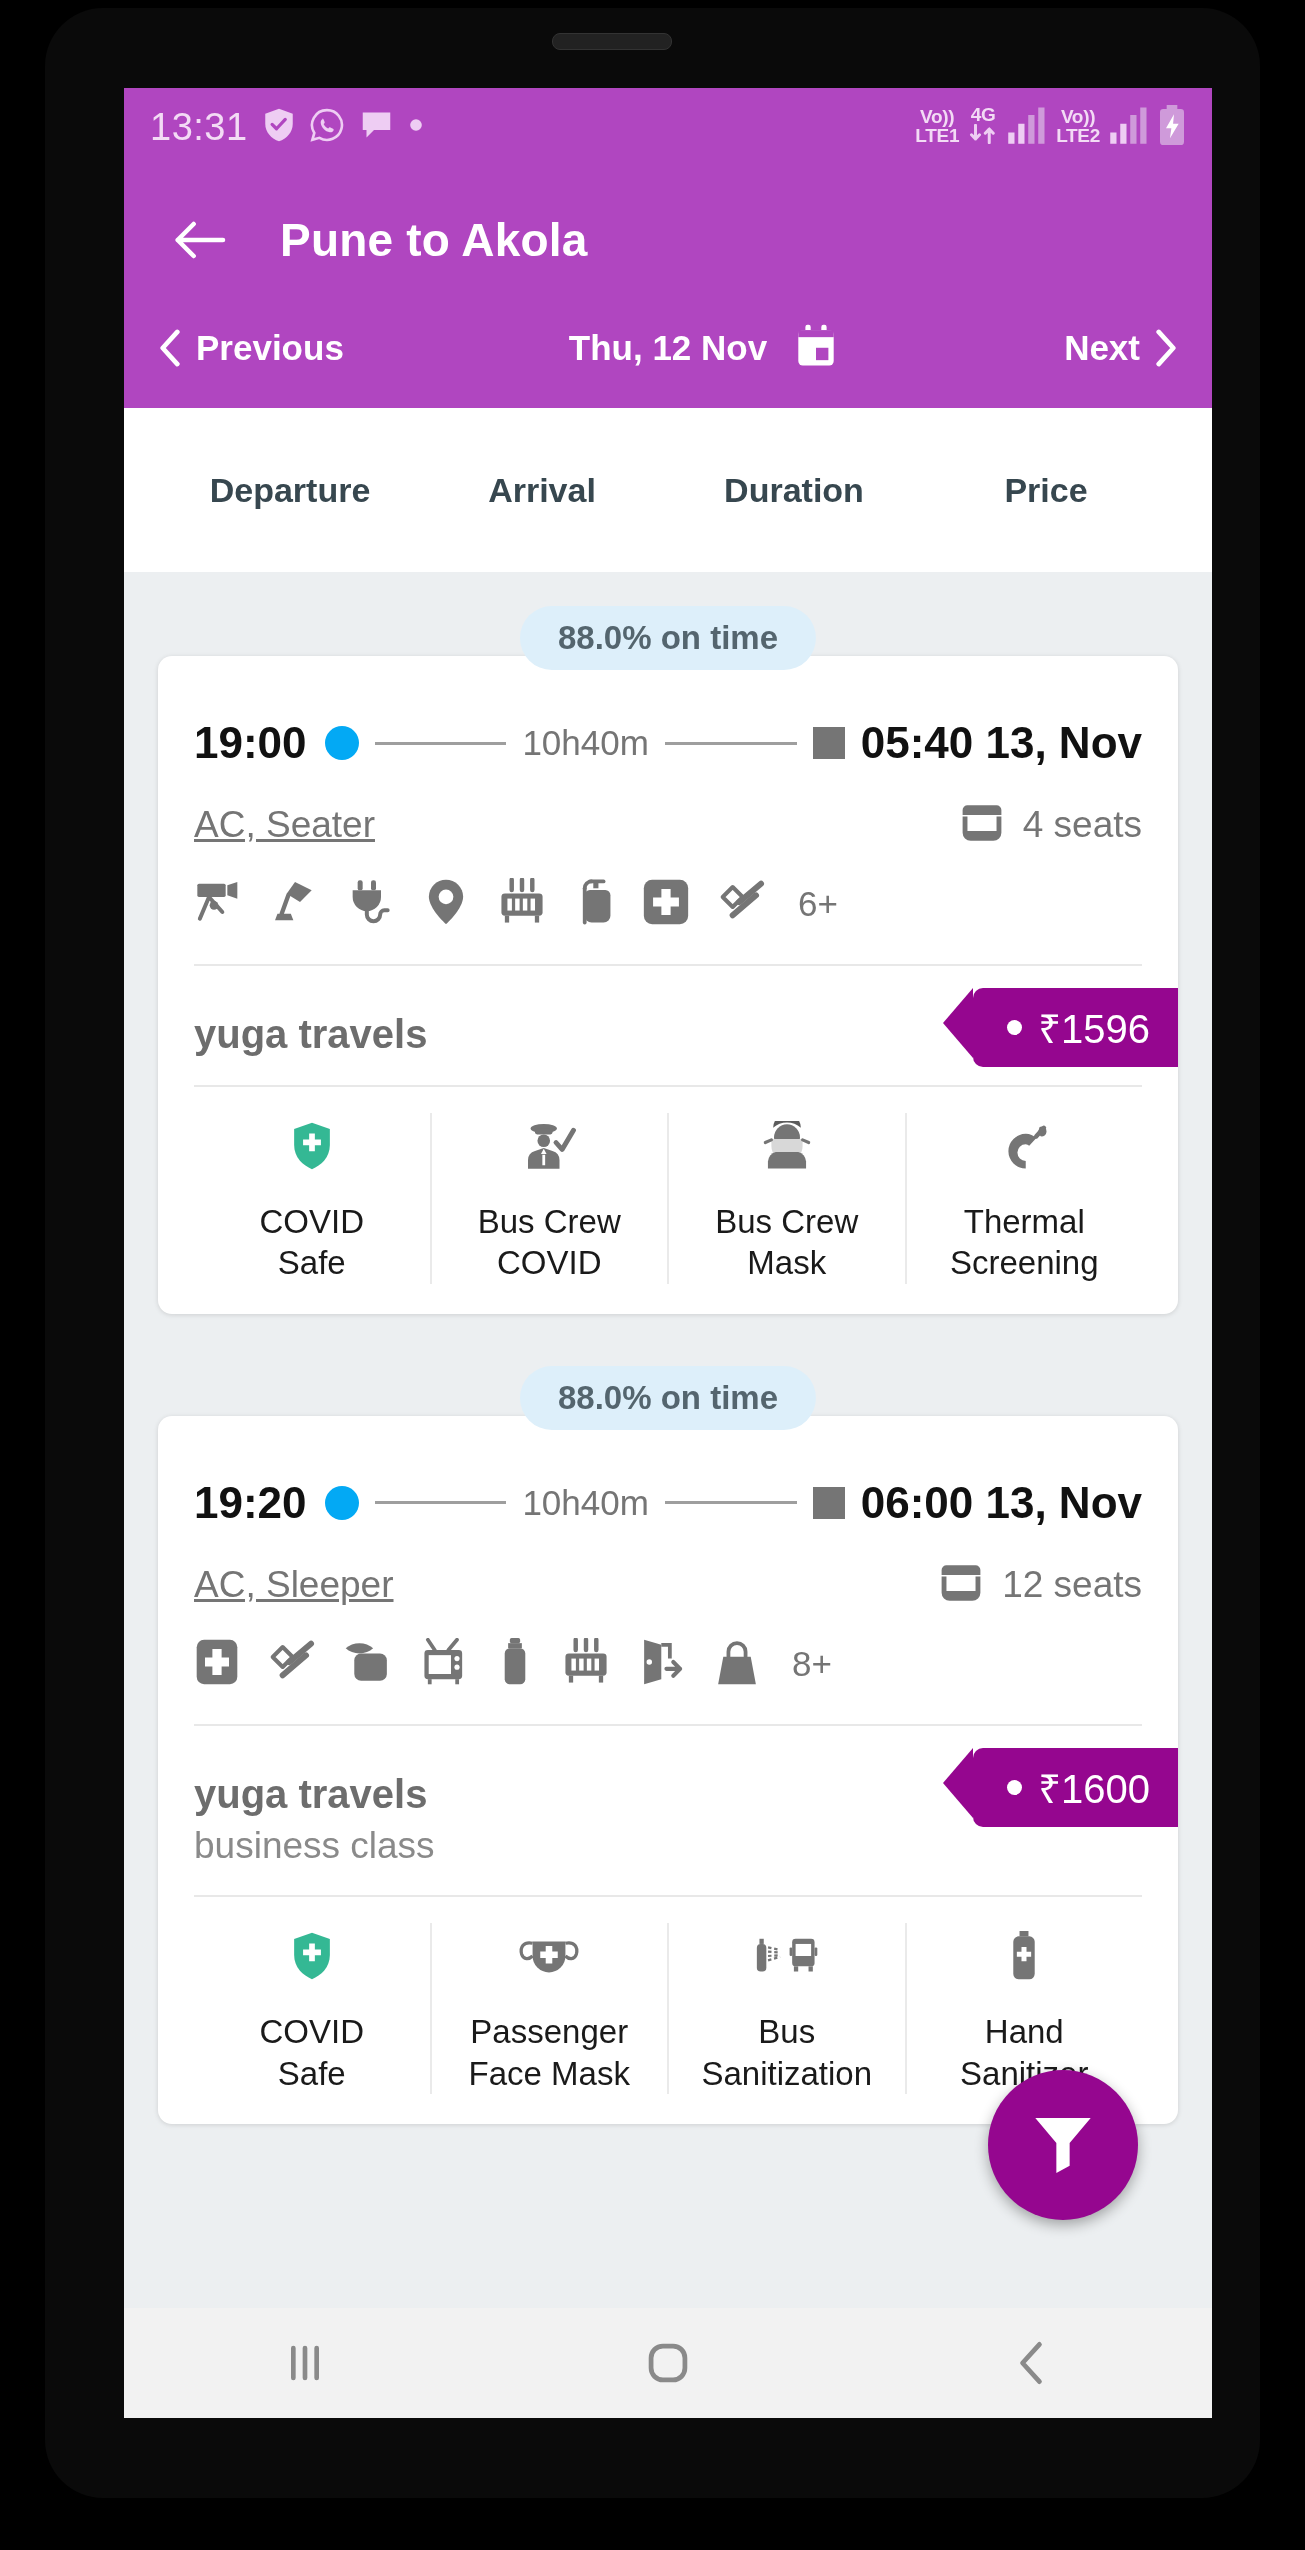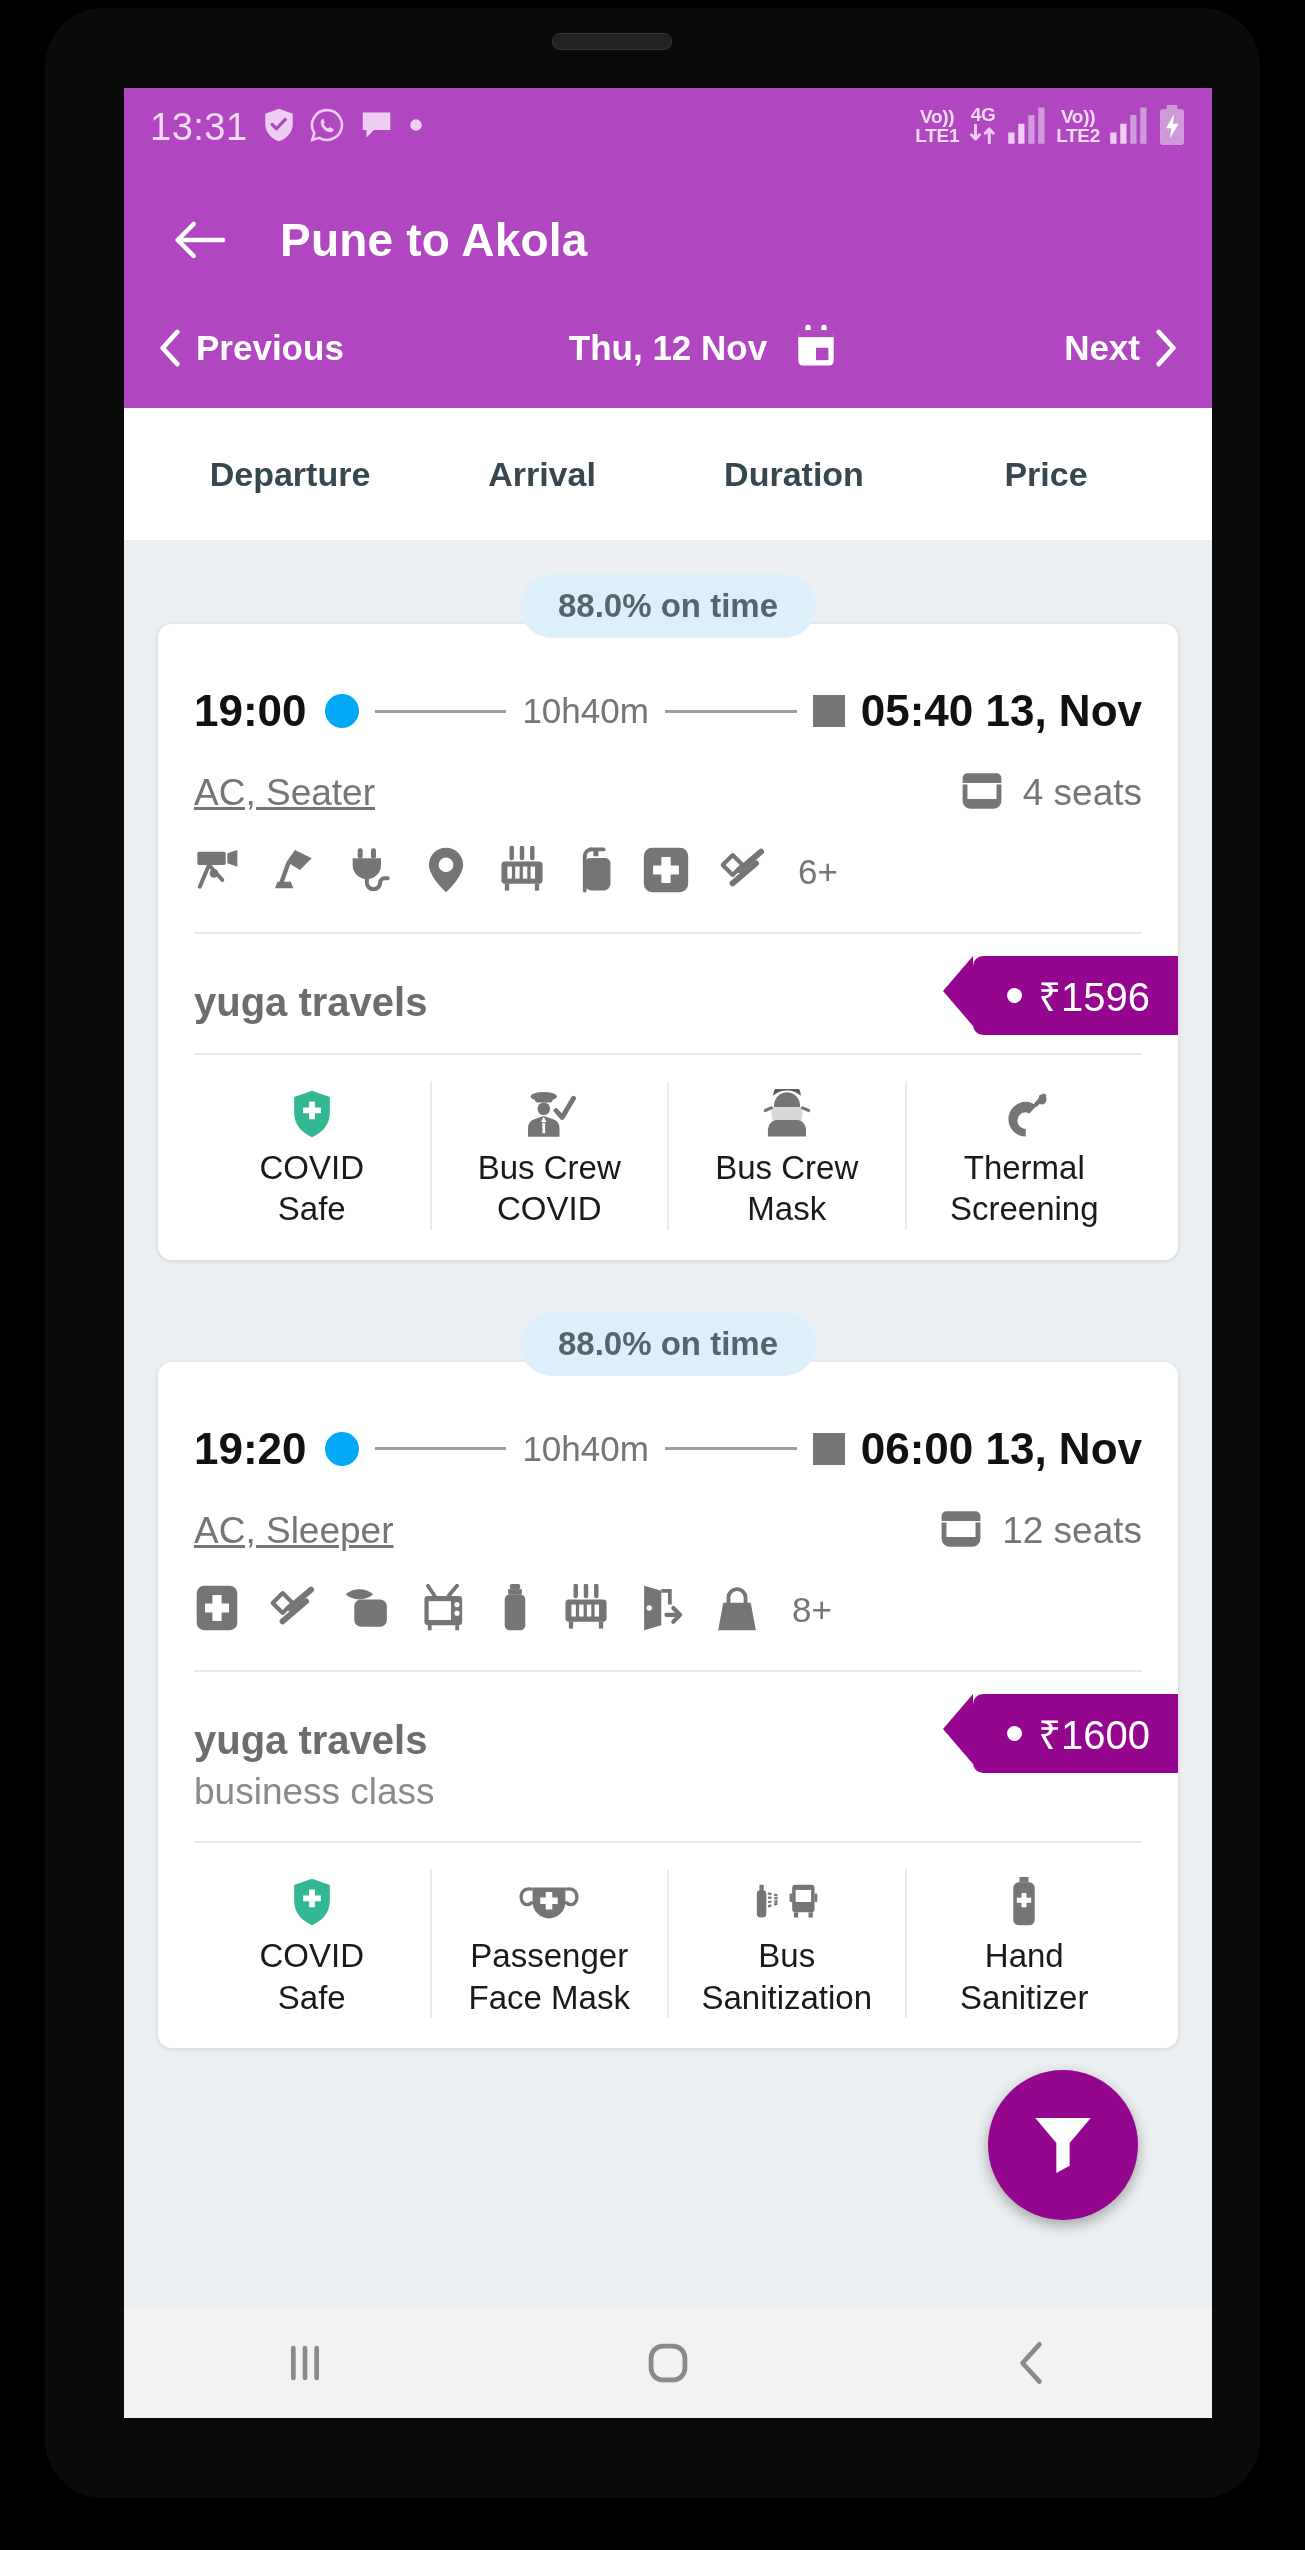--- a/index.html
+++ b/index.html
@@ -144,21 +144,21 @@
     color: #fff;
     font-size: 35px;
     font-weight: 700;
   }
 
   
   #sort-header {
     background: #fff;
     display: flex;
     align-items: center;
-    height: 132px;
+    height: 164px;
     padding: 0 40px;
     box-sizing: border-box;
   }
   .sort-col {
     flex: 1;
     text-align: center;
     color: #37474f;
     font-size: 34px;
     font-weight: 700;
   }
@@ -334,21 +334,21 @@
   
   .covid-row {
     display: flex;
     padding: 26px 0 30px 0;
   }
   .covid-item {
     flex: 1;
     display: flex;
     flex-direction: column;
     align-items: center;
-    gap: 8px;
+    gap: 30px;
     border-right: 2px solid #eaeaea;
     padding: 0 8px;
   }
   .covid-item:last-child { border-right: none; }
   .covid-label {
     font-size: 33px;
     color: #1a1a1a;
     text-align: center;
     line-height: 1.26;
   }

